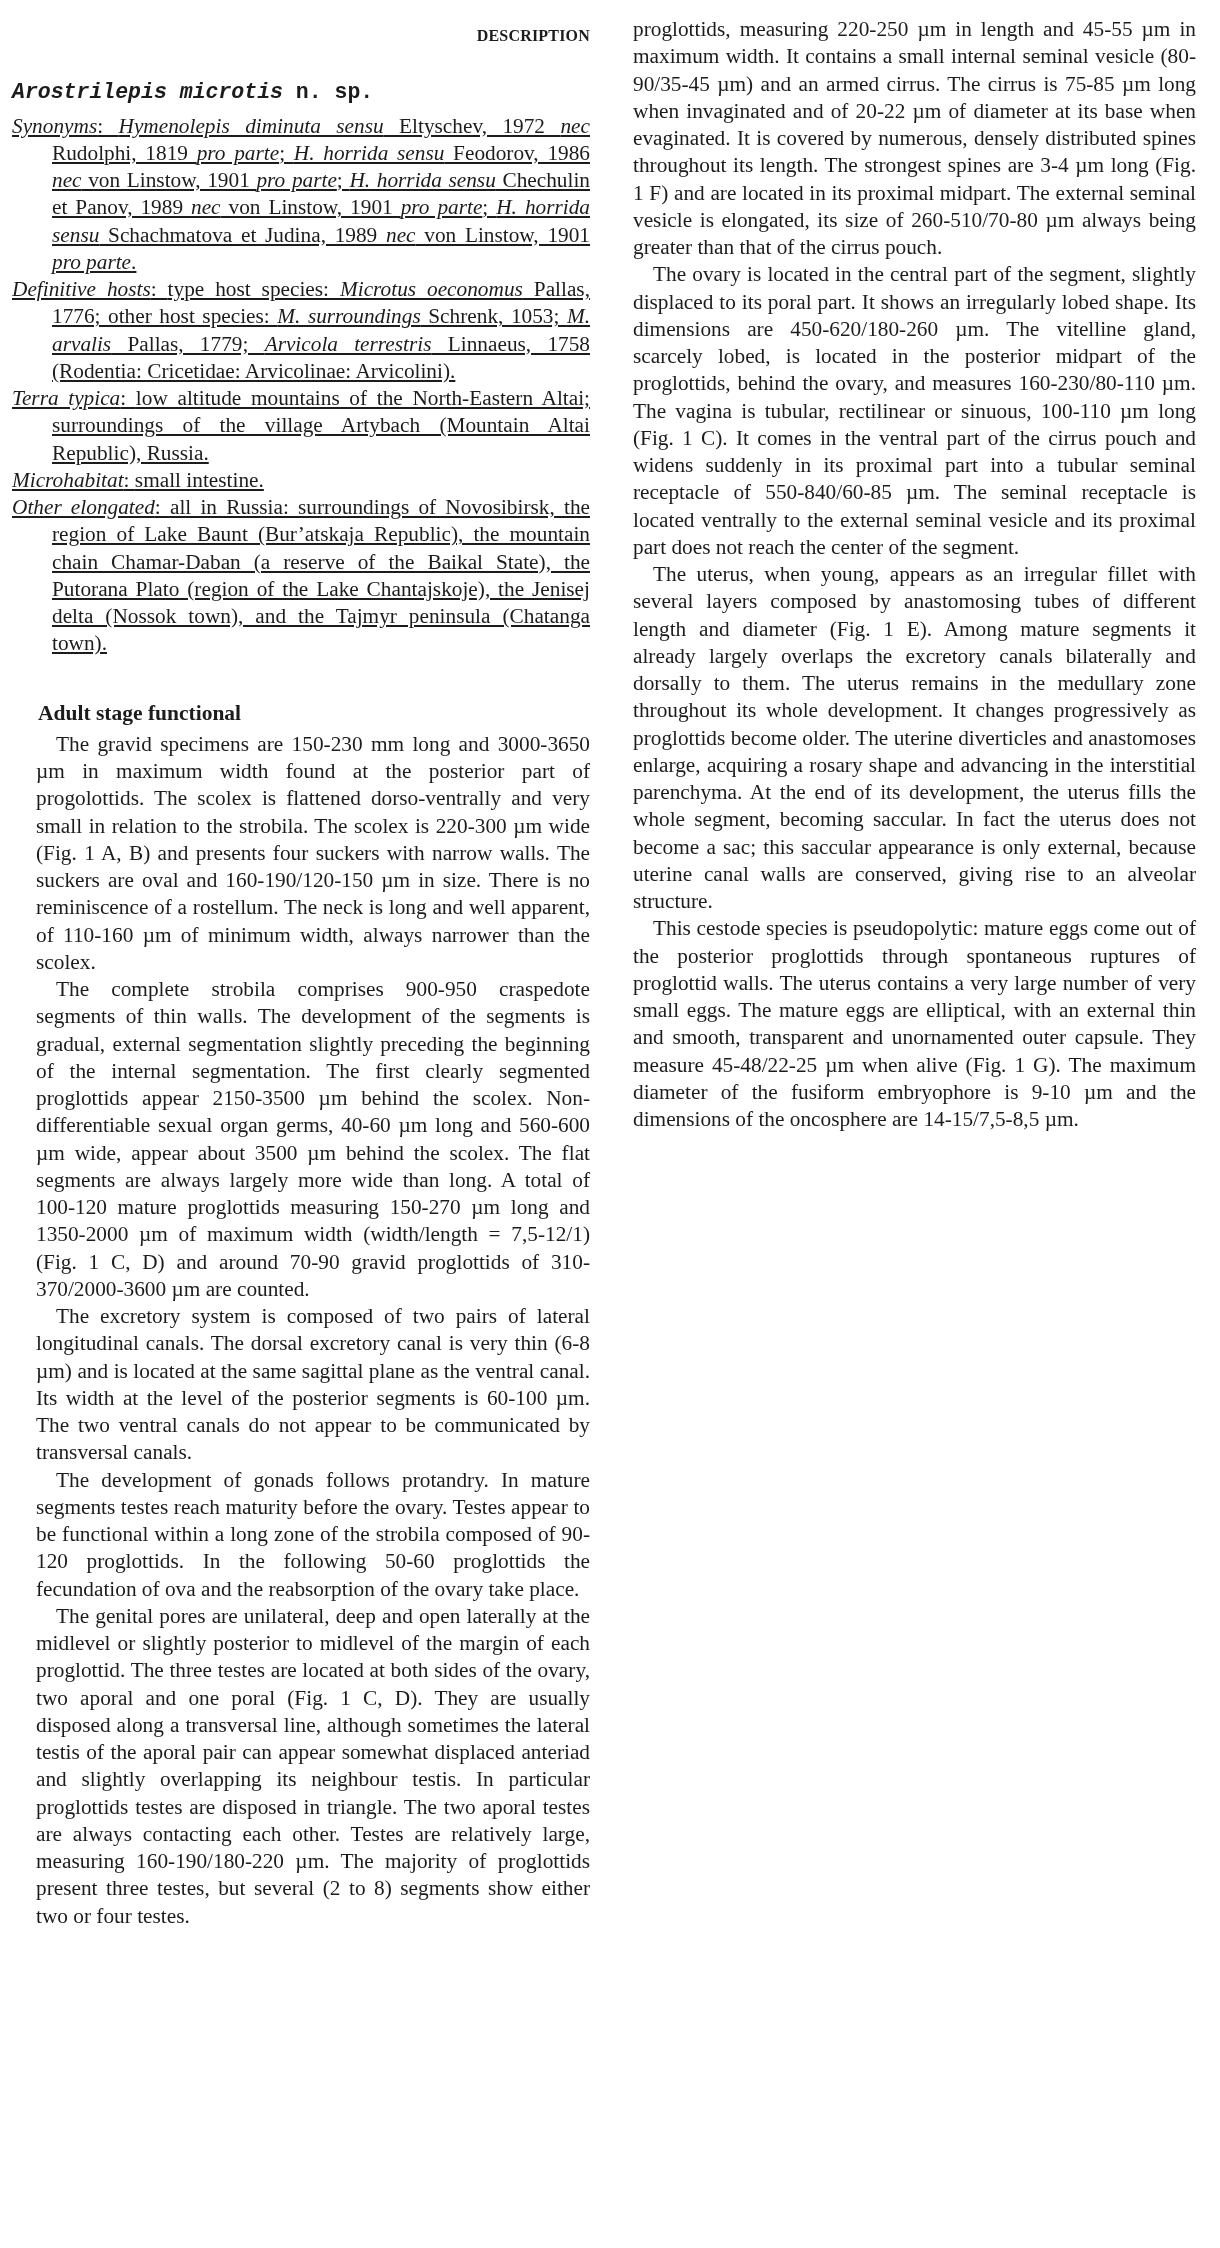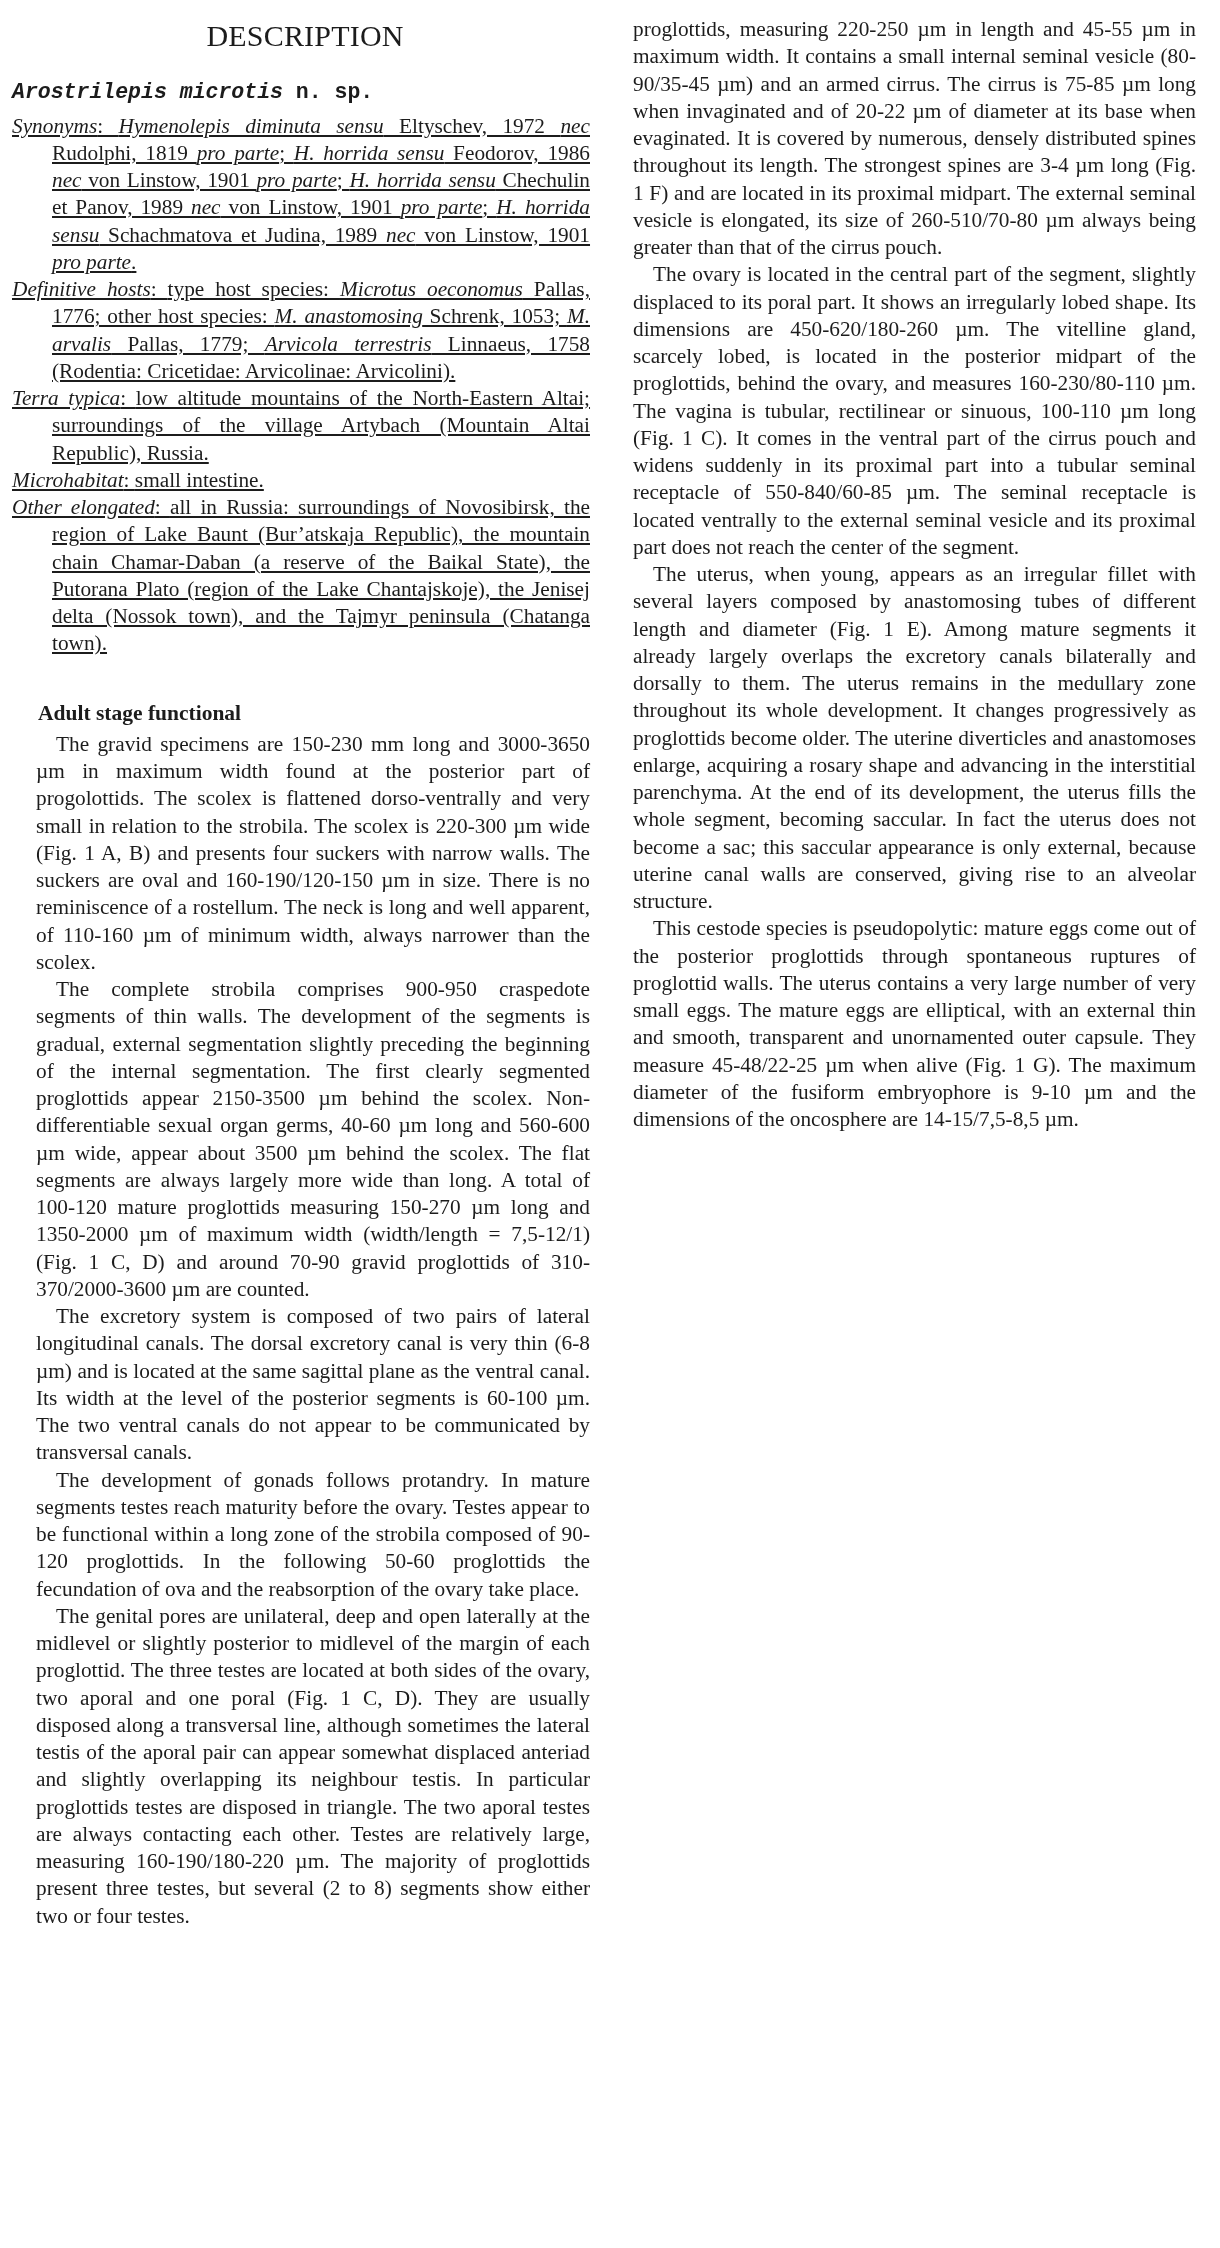--- a/index.html
+++ b/index.html
@@ -1,21 +1,21 @@
 <!DOCTYPE html>
 <html><head>
 <meta charset="utf-8">
 <style>
   html, body { margin:0; padding:0; background:#ffffff; }
   body { width:1220px; height:2248px; position:relative; overflow:hidden;
          font-family:"Liberation Serif", "DejaVu Serif", serif; color:#1c1c1c; }
   .col { position:absolute; top:0; font-size:21.3px; line-height:27.25px; text-align:justify; }
   .left { left:12px; width:578px; }
   .right { left:633px; width:563px; top:16px; }
-  .h-main { text-align:center; font-weight:normal; font-size:30px; margin:22px 0 0 0; padding-left:8px; letter-spacing:0.2px; }
+  .h-main { text-align:right; font-weight:bold; font-size:16px; margin:22px 0 0 0; padding-left:8px; letter-spacing:0.2px; }
   .species { font-weight:bold; margin-top:30px; font-size:21.5px;font-family:Liberation Mono, monospace; }
   .species i { font-weight:bold; }
   .hang { padding-left:40px; text-indent:-40px; margin:0;text-decoration:underline; }
   .material { margin-top:30px; padding-left:75px; text-indent:-38px; }
   .h-sub { font-weight:bold; margin:42px 0 4px 26px; font-size:21.5px; }
   .para { margin:0; text-indent:20px; }
   .body-block { padding-left:24px; }
   .right .para { text-indent:20px; }
   .right .para.cont { text-indent:0; }
   i { font-style:italic; }
@@ -25,21 +25,21 @@
 
 <div class="col left">
   <div class="h-main">DESCRIPTION</div>
 
   <div class="species"><i>Arostrilepis microtis</i><span> n. sp.</span></div>
 
   <div style="height:6px"></div>
 
   <p class="hang"><i>Synonyms</i>: <span><i>Hymenolepis diminuta sensu</i><span> Eltyschev, 1972 </span><i>nec</i><span> Rudolphi, 1819 </span><i>pro parte</i><span>; </span><i>H. horrida sensu</i><span> Feodorov, 1986 </span><i>nec</i><span> von Linstow, 1901 </span><i>pro parte</i><span>; </span><i>H. horrida sensu</i><span> Chechulin et Panov, 1989 </span><i>nec</i><span> von Linstow, 1901 </span><i>pro parte</i><span>; </span><i>H. horrida sensu</i><span> Schachmatova et Judina, 1989 </span><i>nec</i><span> von Linstow, 1901 </span><i>pro parte</i><span>.</span></span></p>
 
-  <p class="hang"><i>Definitive hosts</i>: <span><span>type host species: </span><i>Microtus oeconomus</i><span> Pallas, 1776; other host species: </span><i>M. anastomosing</i><span> Schrenk, 1053; </span><i>M. arvalis</i><span> Pallas, 1779; </span><i>Arvicola terrestris</i><span> Linnaeus, 1758 (Rodentia: Cricetidae: Arvicolinae: Arvicolini).</span></span></p>
+  <p class="hang"><i>Definitive hosts</i>: <span><span>type host species: </span><i>Microtus oeconomus</i><span> Pallas, 1776; other host species: </span><i>M. surroundings</i><span> Schrenk, 1053; </span><i>M. arvalis</i><span> Pallas, 1779; </span><i>Arvicola terrestris</i><span> Linnaeus, 1758 (Rodentia: Cricetidae: Arvicolinae: Arvicolini).</span></span></p>
 
   <p class="hang"><i>Terra typica</i>: <span>low altitude mountains of the North-Eastern Altai; surroundings of the village Artybach (Mountain Altai Republic), Russia.</span></p>
 
   <p class="hang"><i>Microhabitat</i>: <span>small intestine.</span></p>
 
   <p class="hang"><i>Other elongated</i>: <span>all in Russia: surroundings of Novosibirsk, the region of Lake Baunt (Bur’atskaja Republic), the mountain chain Chamar-Daban (a reserve of the Baikal State), the Putorana Plato (region of the Lake Chantajskoje), the Jenisej delta (Nossok town), and the Tajmyr peninsula (Chatanga town).</span></p>
 
 
   <div class="h-sub">Adult stage functional</div>
 

